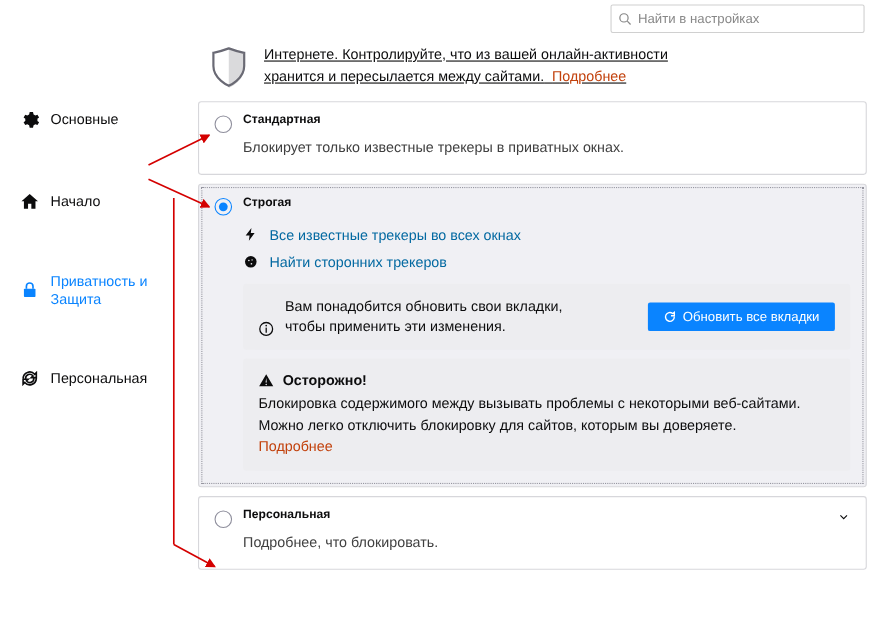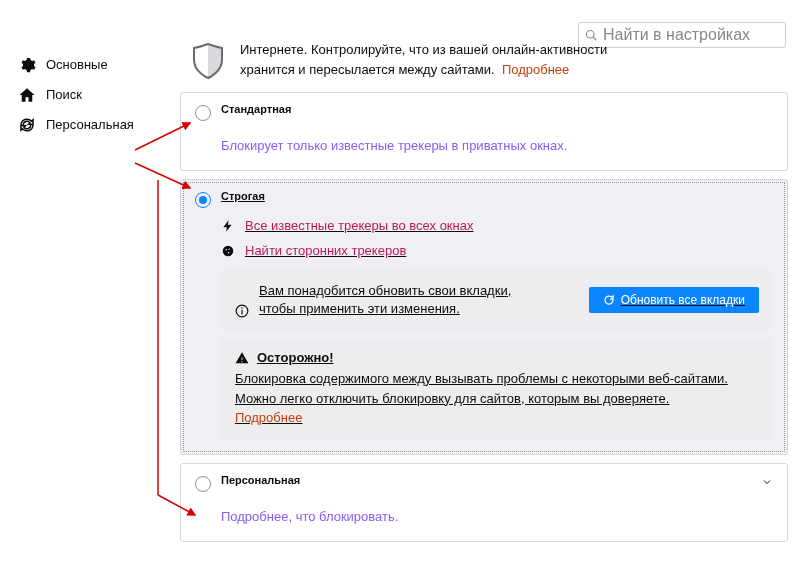--- a/index.html
+++ b/index.html
@@ -1,52 +1,52 @@
 <!DOCTYPE html>
 <html><head>
 <meta charset="utf-8">
 <style>
 * { margin: 0; padding: 0; box-sizing: border-box; }
 body { font-family: -apple-system, BlinkMacSystemFont, "Segoe UI", sans-serif; font-size: 13px; color: #0c0c0d; background: #fff; width: 800px; height: 566px; overflow: hidden; position: relative; }
 .topbar { position: absolute; top: 4px; right: 14px; }
-.search-box { width: 208px; height: 26px; border: 1px solid #d0d0d0; border-radius: 2px; display: flex; align-items: center; padding: 0 6px; color: #888; font-size: 16px; margin-top: 18px; }
+.search-box { width: 231px; height: 26px; border: 1px solid #d0d0d0; border-radius: 2px; display: flex; align-items: center; padding: 0 6px; color: #888; font-size: 12px; }
 .search-box svg { margin-right: 6px; flex-shrink: 0; }
 .sidebar { position: absolute; left: 14px; top: 50px; width: 160px; }
-.side-item { display: flex; align-items: center; padding: 6px 4px; cursor: pointer; color: #0c0c0d; }
+.side-item { display: flex; align-items: center; padding: 6px 4px; cursor: pointer; color: #0c0c0d; margin-top: 44px; }
 .side-item svg { margin-right: 10px; flex-shrink: 0; }
 .side-item.active { color: #0a84ff; }
 .side-item .lbl { line-height: 1.2; }
 .content { position: absolute; left: 180px; top: 40px; right: 12px; }
-.intro { display: flex; align-items: flex-start; padding: 0 10px 10px 10px; }
+.intro { display: flex; align-items: flex-start; padding: 0 10px 10px 10px; text-decoration: underline; }
 .intro-shield { margin-right: 14px; margin-top: 2px; }
 .intro-text { line-height: 1.5; color: #0c0c0d; }
 .link { color: #c2410c; cursor: pointer; }
 .card { border: 1px solid #d7d7db; border-radius: 3px; margin-bottom: 8px; padding: 10px 14px 14px 14px; position: relative; }
 .card-selected { background: #f0f0f4; }
 .card-head { display: flex; align-items: flex-start; }
 .radio { width: 16px; height: 16px; border: 1px solid #8f8f9d; border-radius: 50%; margin-right: 10px; margin-top: 2px; flex-shrink: 0; display: flex; align-items: center; justify-content: center; }
 .radio.checked { border-color: #0a84ff; }
 .radio.checked::after { content: ""; width: 8px; height: 8px; border-radius: 50%; background: #0a84ff; }
 .card-title { font-weight: 600; font-size: 11px; }
-.card-desc { margin-left: 26px; margin-top: 16px; color: #8b5cf6; line-height: 1.45; }
+.card-desc { margin-left: 26px; margin-top: 4px; color: #404040; line-height: 1.45; }
 .strict-inner { margin-left: 26px; margin-top: 10px; }
-.feature-row { display: flex; align-items: flex-end; margin: 10px 0; color: #be185d; }
+.feature-row { display: flex; align-items: center; margin: 10px 0; color: #0369a1; }
 .feature-row svg { margin-right: 10px; flex-shrink: 0; }
 .notice { background: #ededf0; border-radius: 3px; padding: 12px 14px; display: flex; align-items: center; justify-content: space-between; margin-top: 12px; }
 .notice-left { display: flex; align-items: flex-end; }
 .notice-left svg { margin-right: 10px; margin-top: 2px; flex-shrink: 0; }
 .notice-text { line-height: 1.4; max-width: 260px; }
 .btn-blue { background: #0a84ff; color: #fff; border: none; border-radius: 2px; padding: 6px 14px; font-size: 12px; cursor: pointer; display: flex; align-items: center; }
 .btn-blue svg { margin-right: 6px; }
 .warn { background: #ededf0; border-radius: 3px; padding: 12px 14px; margin-top: 8px; }
 .warn-head { display: flex; align-items: center; font-weight: 600; margin-bottom: 4px; }
 .warn-head svg { margin-right: 8px; }
 .warn-body { line-height: 1.5; color: #0c0c0d; }
 .chev { position: absolute; right: 14px; top: 12px; }
-.dotted { outline: 1px dotted #9696a0; outline-offset: -4px; text-decoration: underline; }
+.dotted { outline: 1px dotted #9696a0; outline-offset: -4px; }
 .arrow { position: absolute; pointer-events: none; z-index: 5; }
 </style>
 </head>
 <body>
 
 <div class="topbar">
   <div class="search-box">
     <svg width="12" height="12" viewBox="0 0 16 16">
         <circle cx="7" cy="7" r="5" fill="none" stroke="#888" stroke-width="1.5"></circle>
         <line x1="11" y1="11" x2="15" y2="15" stroke="#888" stroke-width="1.5"></line>
@@ -59,21 +59,28 @@
   <div class="side-item">
     <svg width="18" height="18" viewBox="0 0 24 24">
         <path fill="#0c0c0d" d="M12 8a4 4 0 100 8 4 4 0 000-8zm9.4 4a7.6 7.6 0 00-.1-1.3l2.1-1.6-2-3.4-2.5 1a7.5 7.5 0 00-2.2-1.3L16 2.5h-4l-.7 2.9a7.5 7.5 0 00-2.2 1.3l-2.5-1-2 3.4 2.1 1.6a7.6 7.6 0 000 2.6l-2.1 1.6 2 3.4 2.5-1a7.5 7.5 0 002.2 1.3l.7 2.9h4l.7-2.9a7.5 7.5 0 002.2-1.3l2.5 1 2-3.4-2.1-1.6c.1-.4.1-.9.1-1.3z"></path>
       </svg>
     <span class="lbl">Основные</span>
   </div>
   <div class="side-item">
     <svg width="18" height="18" viewBox="0 0 24 24">
         <path fill="#0c0c0d" d="M12 3l10 9h-3v9h-5v-6h-4v6H5v-9H2z"></path>
       </svg>
-    <span class="lbl">Поиск</span>
+    <span class="lbl">Начало</span>
+  </div>
+  <div class="side-item active">
+    <svg width="18" height="18" viewBox="0 0 24 24">
+        <rect x="5" y="10" width="14" height="10" rx="1" fill="#0a84ff"></rect>
+        <path d="M8 10V7a4 4 0 018 0v3" fill="none" stroke="#0a84ff" stroke-width="2"></path>
+      </svg>
+    <span class="lbl">Приватность и Защита</span>
   </div>
   <div class="side-item">
     <svg width="18" height="18" viewBox="0 0 24 24">
         <path fill="none" stroke="#0c0c0d" stroke-width="2" d="M4 12a8 8 0 0114-5l2-2v6h-6l2-2a5 5 0 00-9 3M20 12a8 8 0 01-14 5l-2 2v-6h6l-2 2a5 5 0 009-3"></path>
       </svg>
     <span class="lbl">Персональная</span>
   </div>
 </div>
 
 <div class="content">

